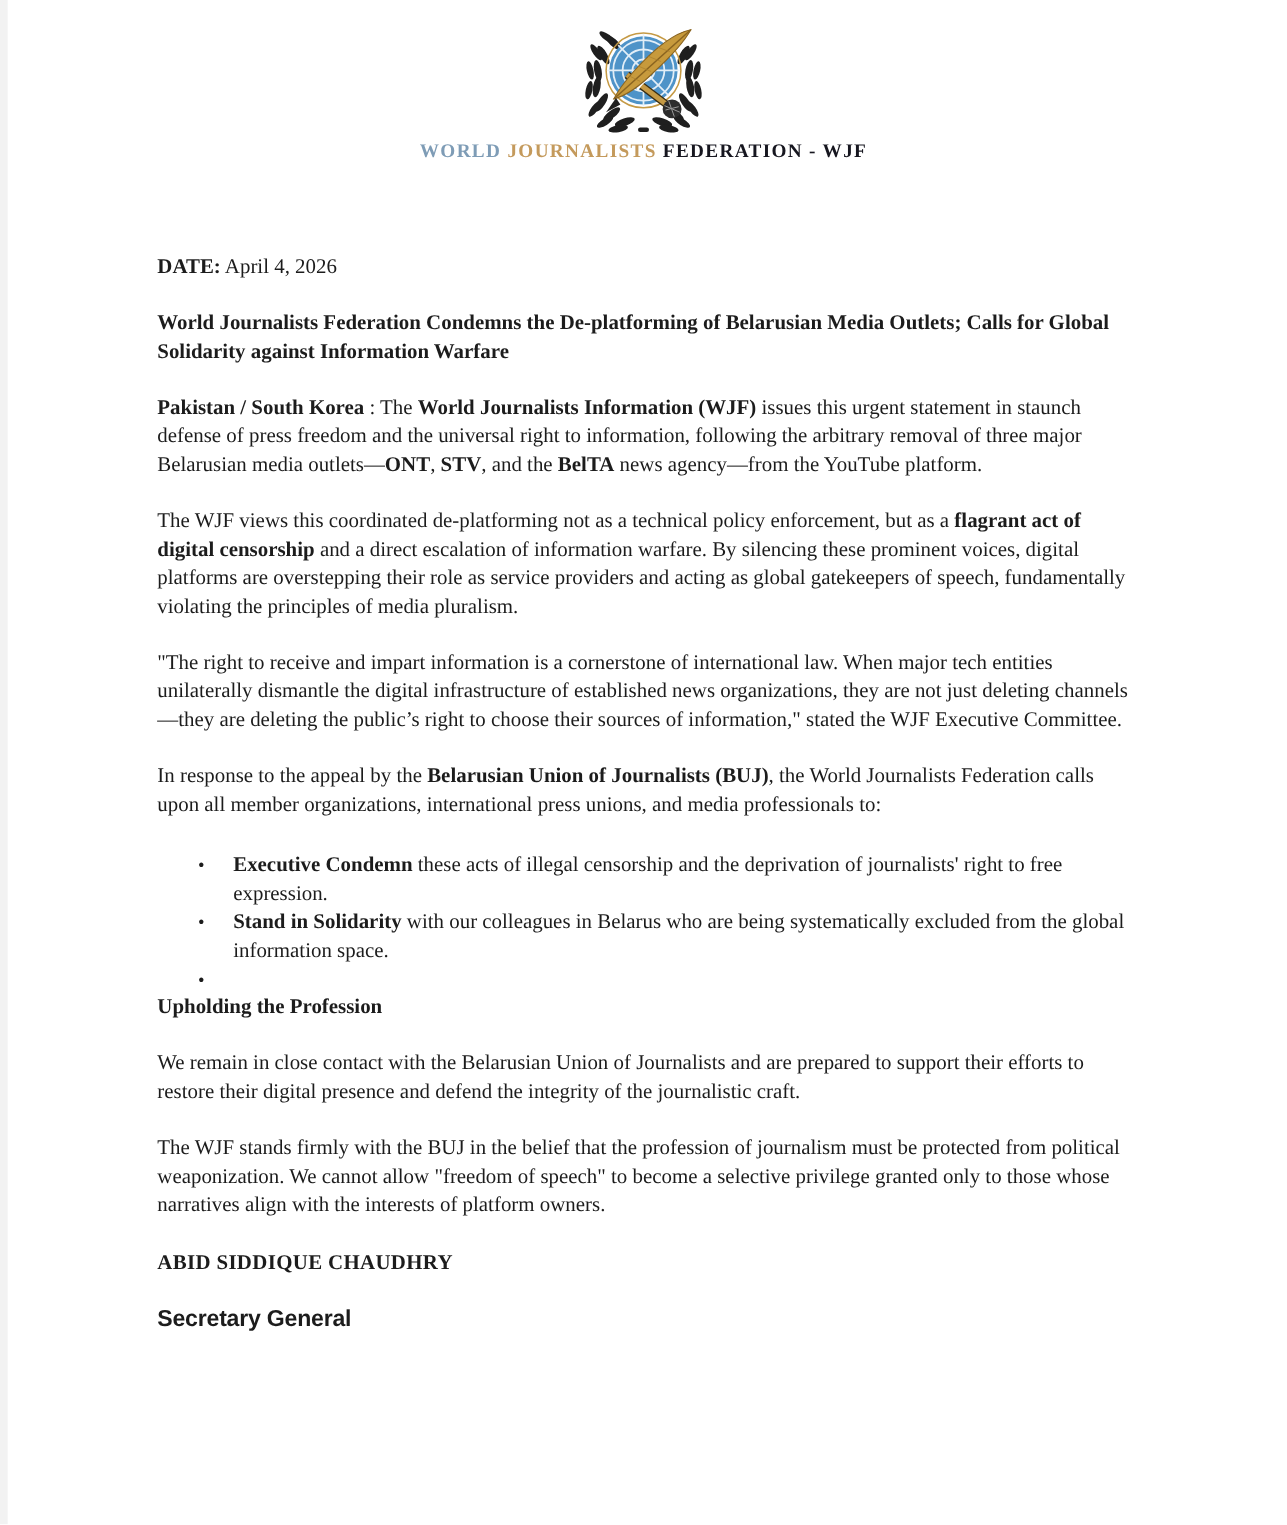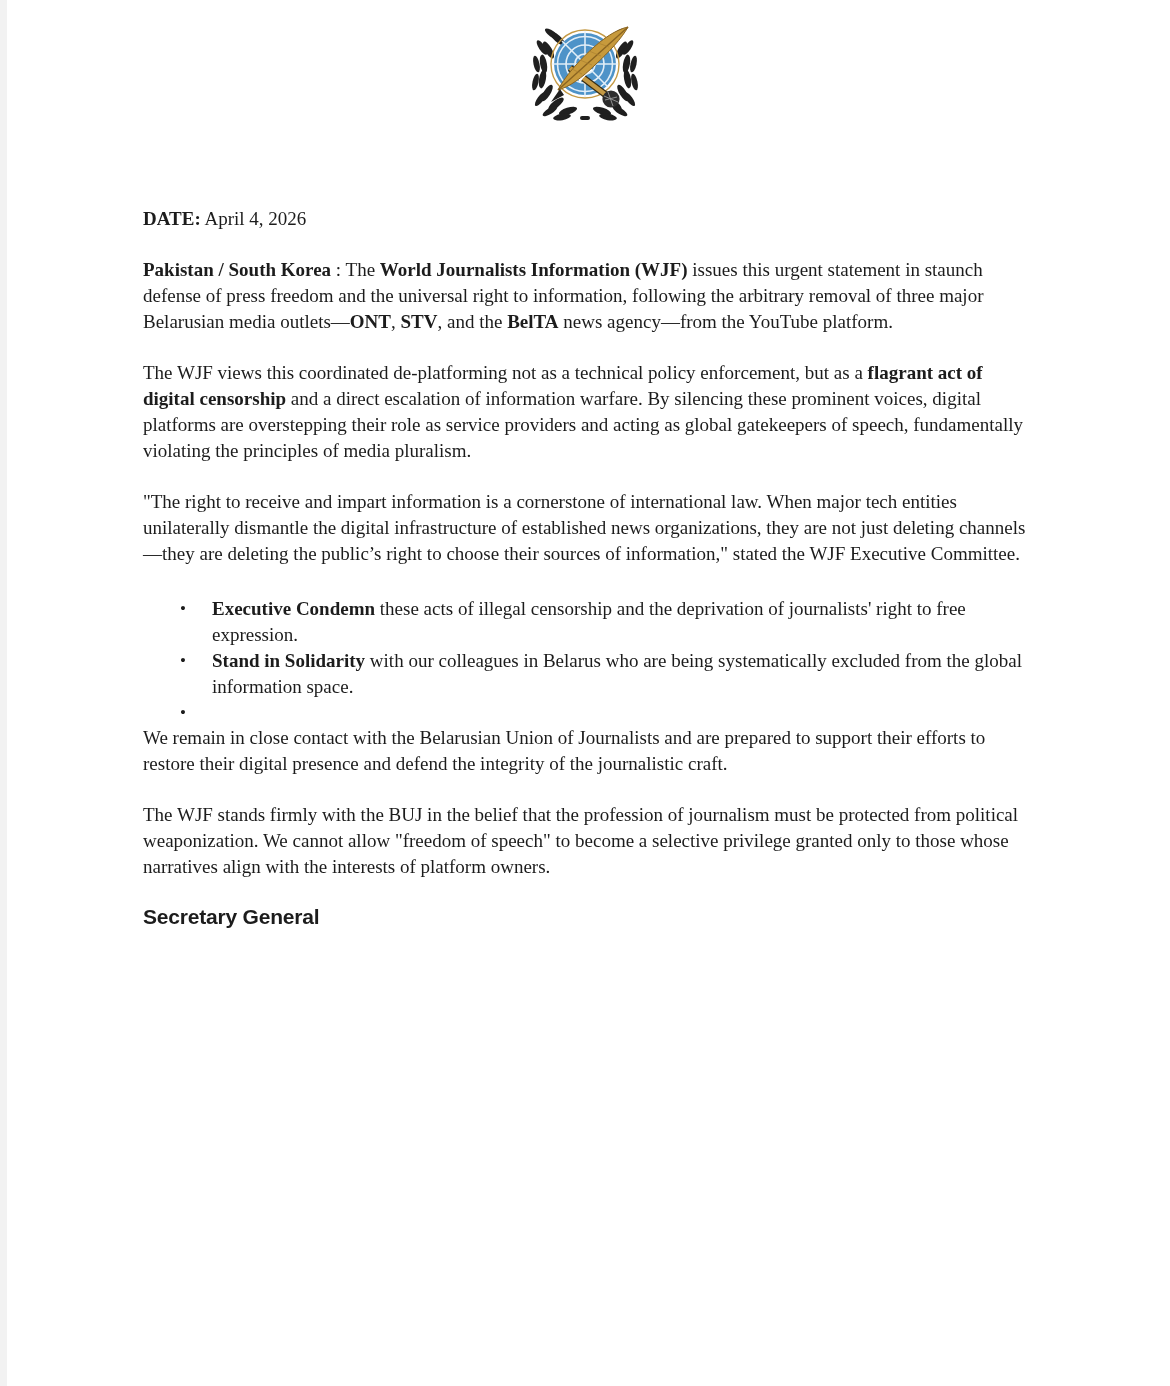--- a/index.html
+++ b/index.html
@@ -149,41 +149,48 @@
         <g stroke="#a87f2e" stroke-width="0.8" opacity="0.8">
           <line x1="62" y1="57" x2="72" y2="62"></line>
           <line x1="70" y1="48" x2="82" y2="53"></line>
           <line x1="79" y1="39" x2="91" y2="44"></line>
           <line x1="88" y1="31" x2="99" y2="35"></line>
         </g>
         <path d="M41,90 L50,77 L54,83 Z" fill="#1f1f1f"></path>
       </g>
     </svg>
 
+    <div class="wordmark">
+      <span class="wm-1">WORLD</span><span class="wm-2"> JOURNALISTS </span><span class="wm-3">FEDERATION - WJF</span>
+    </div>
   </div>
 
   <div class="doc">
     <p class="dateline"><b>DATE:</b><span> April 4, 2026</span></p>
 
+    <p class="bold">World Journalists Federation Condemns the De-platforming of Belarusian Media Outlets; Calls for Global Solidarity against Information Warfare</p>
 
     <p><b>Pakistan / South Korea</b> : The <b>World Journalists Information (WJF)</b> issues this urgent statement in staunch defense of press freedom and the universal right to information, following the arbitrary removal of three major Belarusian media outlets—<b>ONT</b>, <b>STV</b>, and the <b>BelTA</b> news agency—from the YouTube platform.</p>
 
     <p>The WJF views this coordinated de-platforming not as a technical policy enforcement, but as a <b>flagrant act of digital censorship</b> and a direct escalation of information warfare. By silencing these prominent voices, digital platforms are overstepping their role as service providers and acting as global gatekeepers of speech, fundamentally violating the principles of media pluralism.</p>
 
     <p>"The right to receive and impart information is a cornerstone of international law. When major tech entities unilaterally dismantle the digital infrastructure of established news organizations, they are not just deleting channels—they are deleting the public’s right to choose their sources of information," stated the WJF Executive Committee.</p>
 
 
+    <p>In response to the appeal by the <b>Belarusian Union of Journalists (BUJ)</b>, the World Journalists Federation calls upon all member organizations, international press unions, and media professionals to:</p>
 
     <ul class="calls">
       <li><span class="marker">•</span><span><b>Executive Condemn</b> these acts of illegal censorship and the deprivation of journalists' right to free expression.</span></li>
       <li><span class="marker">•</span><span><b>Stand in Solidarity</b> with our colleagues in Belarus who are being systematically excluded from the global information space.</span></li>
       <li><span class="marker">•</span></li>
     </ul>
 
+    <p class="bold">Upholding the Profession</p>
 
     <p>We remain in close contact with the Belarusian Union of Journalists and are prepared to support their efforts to restore their digital presence and defend the integrity of the journalistic craft.</p>
 
     <p>The WJF stands firmly with the BUJ in the belief that the profession of journalism must be protected from political weaponization. We cannot allow "freedom of speech" to become a selective privilege granted only to those whose narratives align with the interests of platform owners.</p>
 
 
+    <p class="sig-name">ABID SIDDIQUE CHAUDHRY</p>
     <p class="sig-title">Secretary General</p>
   </div>
 </div>
 
 </body></html>

